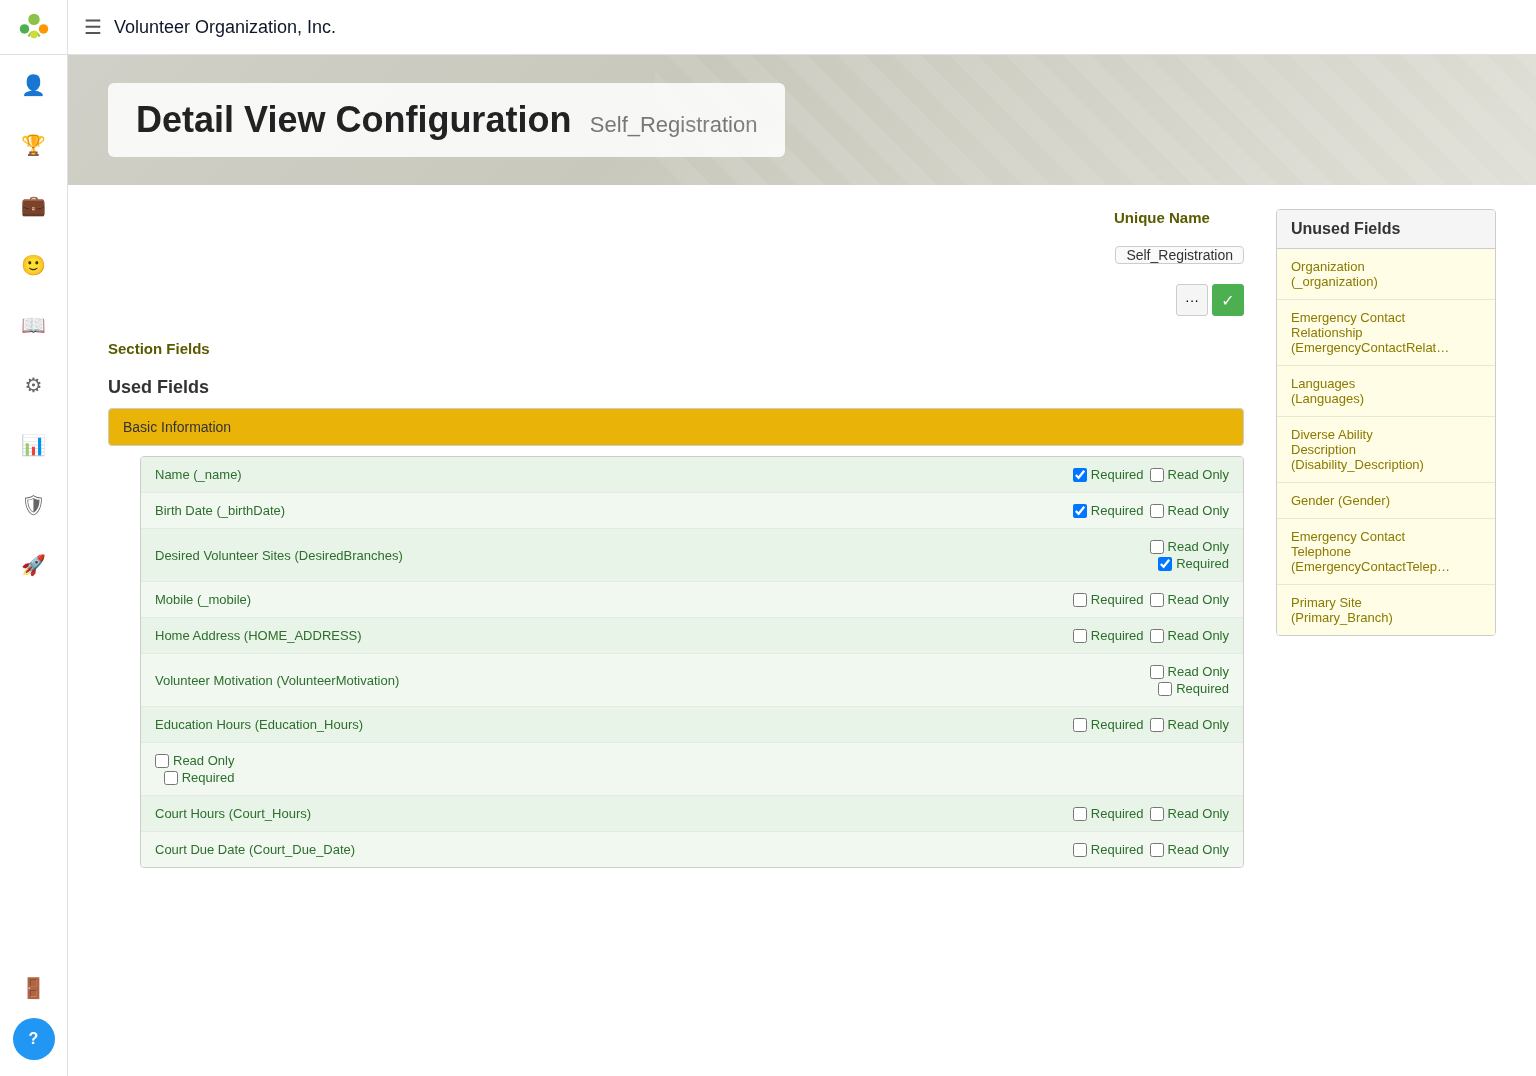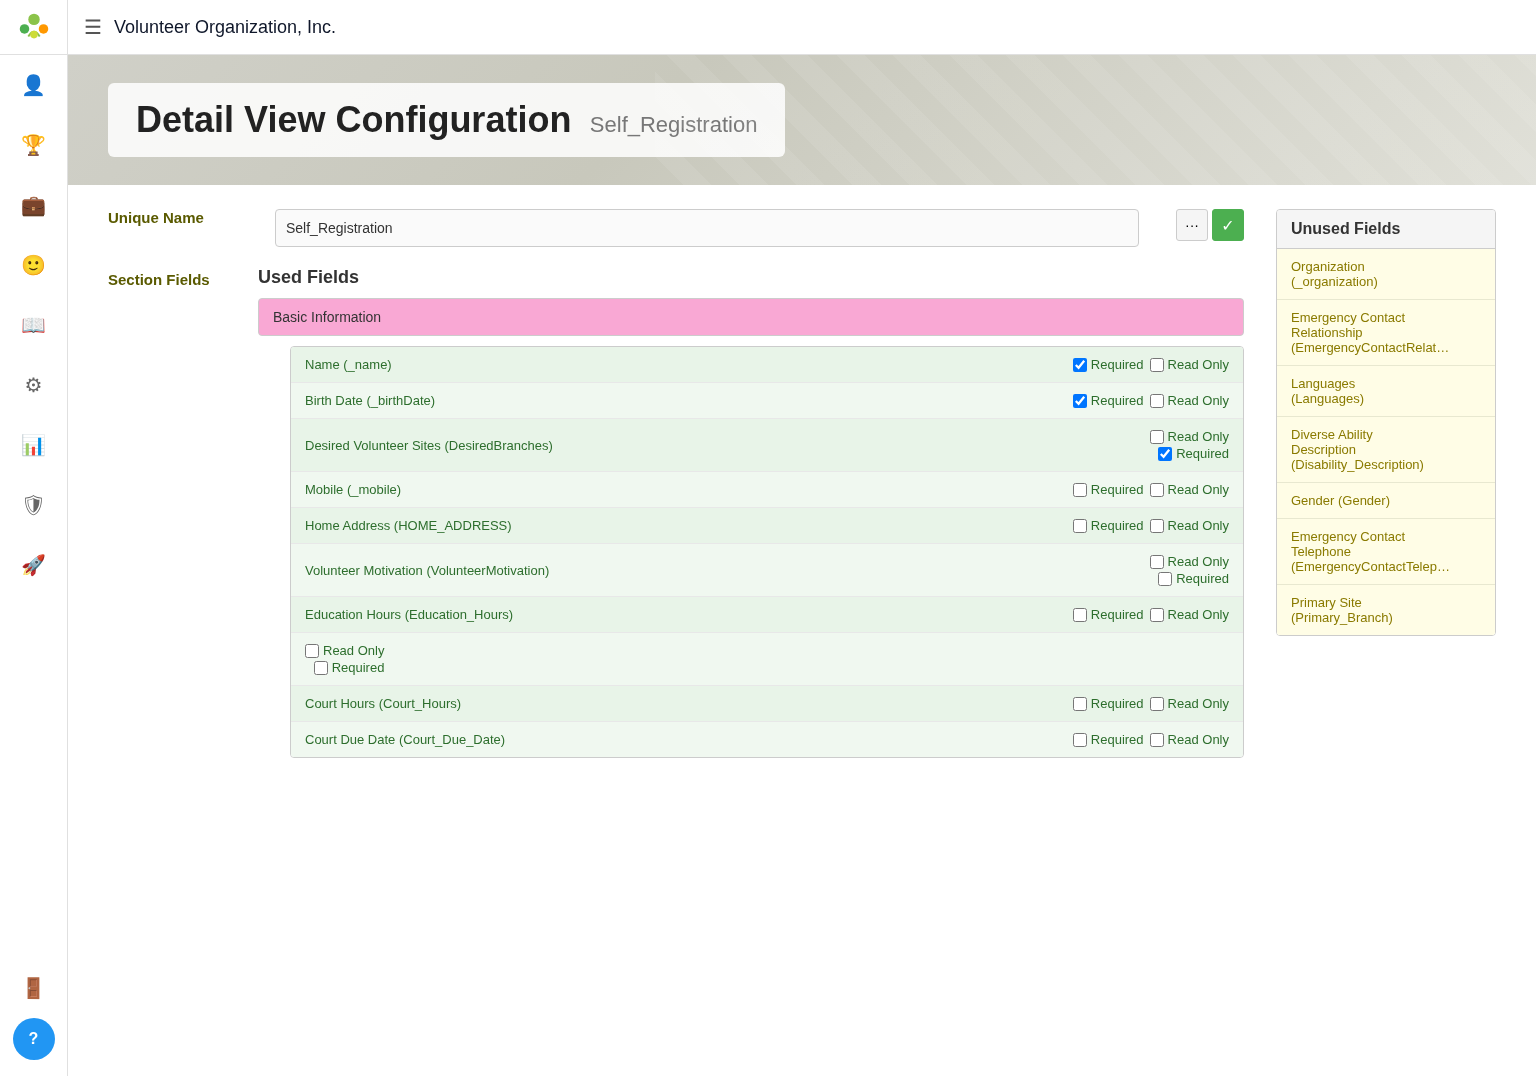--- a/index.html
+++ b/index.html
@@ -130,22 +130,23 @@
       display: flex;
       gap: 32px;
     }
 
     
     .left-col { flex: 1; display: flex; flex-direction: column; gap: 20px; }
 
     
     .form-row {
       display: flex;
-      align-items: flex-start;
-      gap: 37px;
+      align-items: flex-end;
+      gap: 20px;
+      flex-direction: column;
     }
     .form-label {
       font-weight: bold;
       color: #5a5a00;
       min-width: 130px;
       font-size: 15px;
     }
     .unique-name-input {
       flex: 1;
       height: 38px;
@@ -173,20 +174,21 @@
       justify-content: center;
       cursor: pointer;
       font-size: 14px;
     }
     .input-btn.confirm { background: #4CAF50; border-color: #4CAF50; color: white; font-size: 16px; }
 
     
     .section-fields-row {
       display: flex;
       gap: 20px;
+      flex-direction: column;
     }
     .section-label {
       font-weight: bold;
       color: #5a5a00;
       min-width: 130px;
       font-size: 15px;
       padding-top: 4px;
     }
     .fields-container { flex: 1; display: flex; flex-direction: column; gap: 0; }
 
@@ -197,21 +199,21 @@
       margin-bottom: 10px;
     }
 
     
     .section-input {
       border: 1px solid #ccc;
       border-radius: 4px;
       padding: 10px 14px;
       font-size: 14px;
       color: #333;
-      background: #f9a8d4;
+      background: #eab308;
       margin-bottom: 10px;
     }
 
     
     .fields-list {
       border: 1px solid #ccc;
       border-radius: 4px;
       overflow-y: auto;
       max-height: 480px;
       background: #fff;

